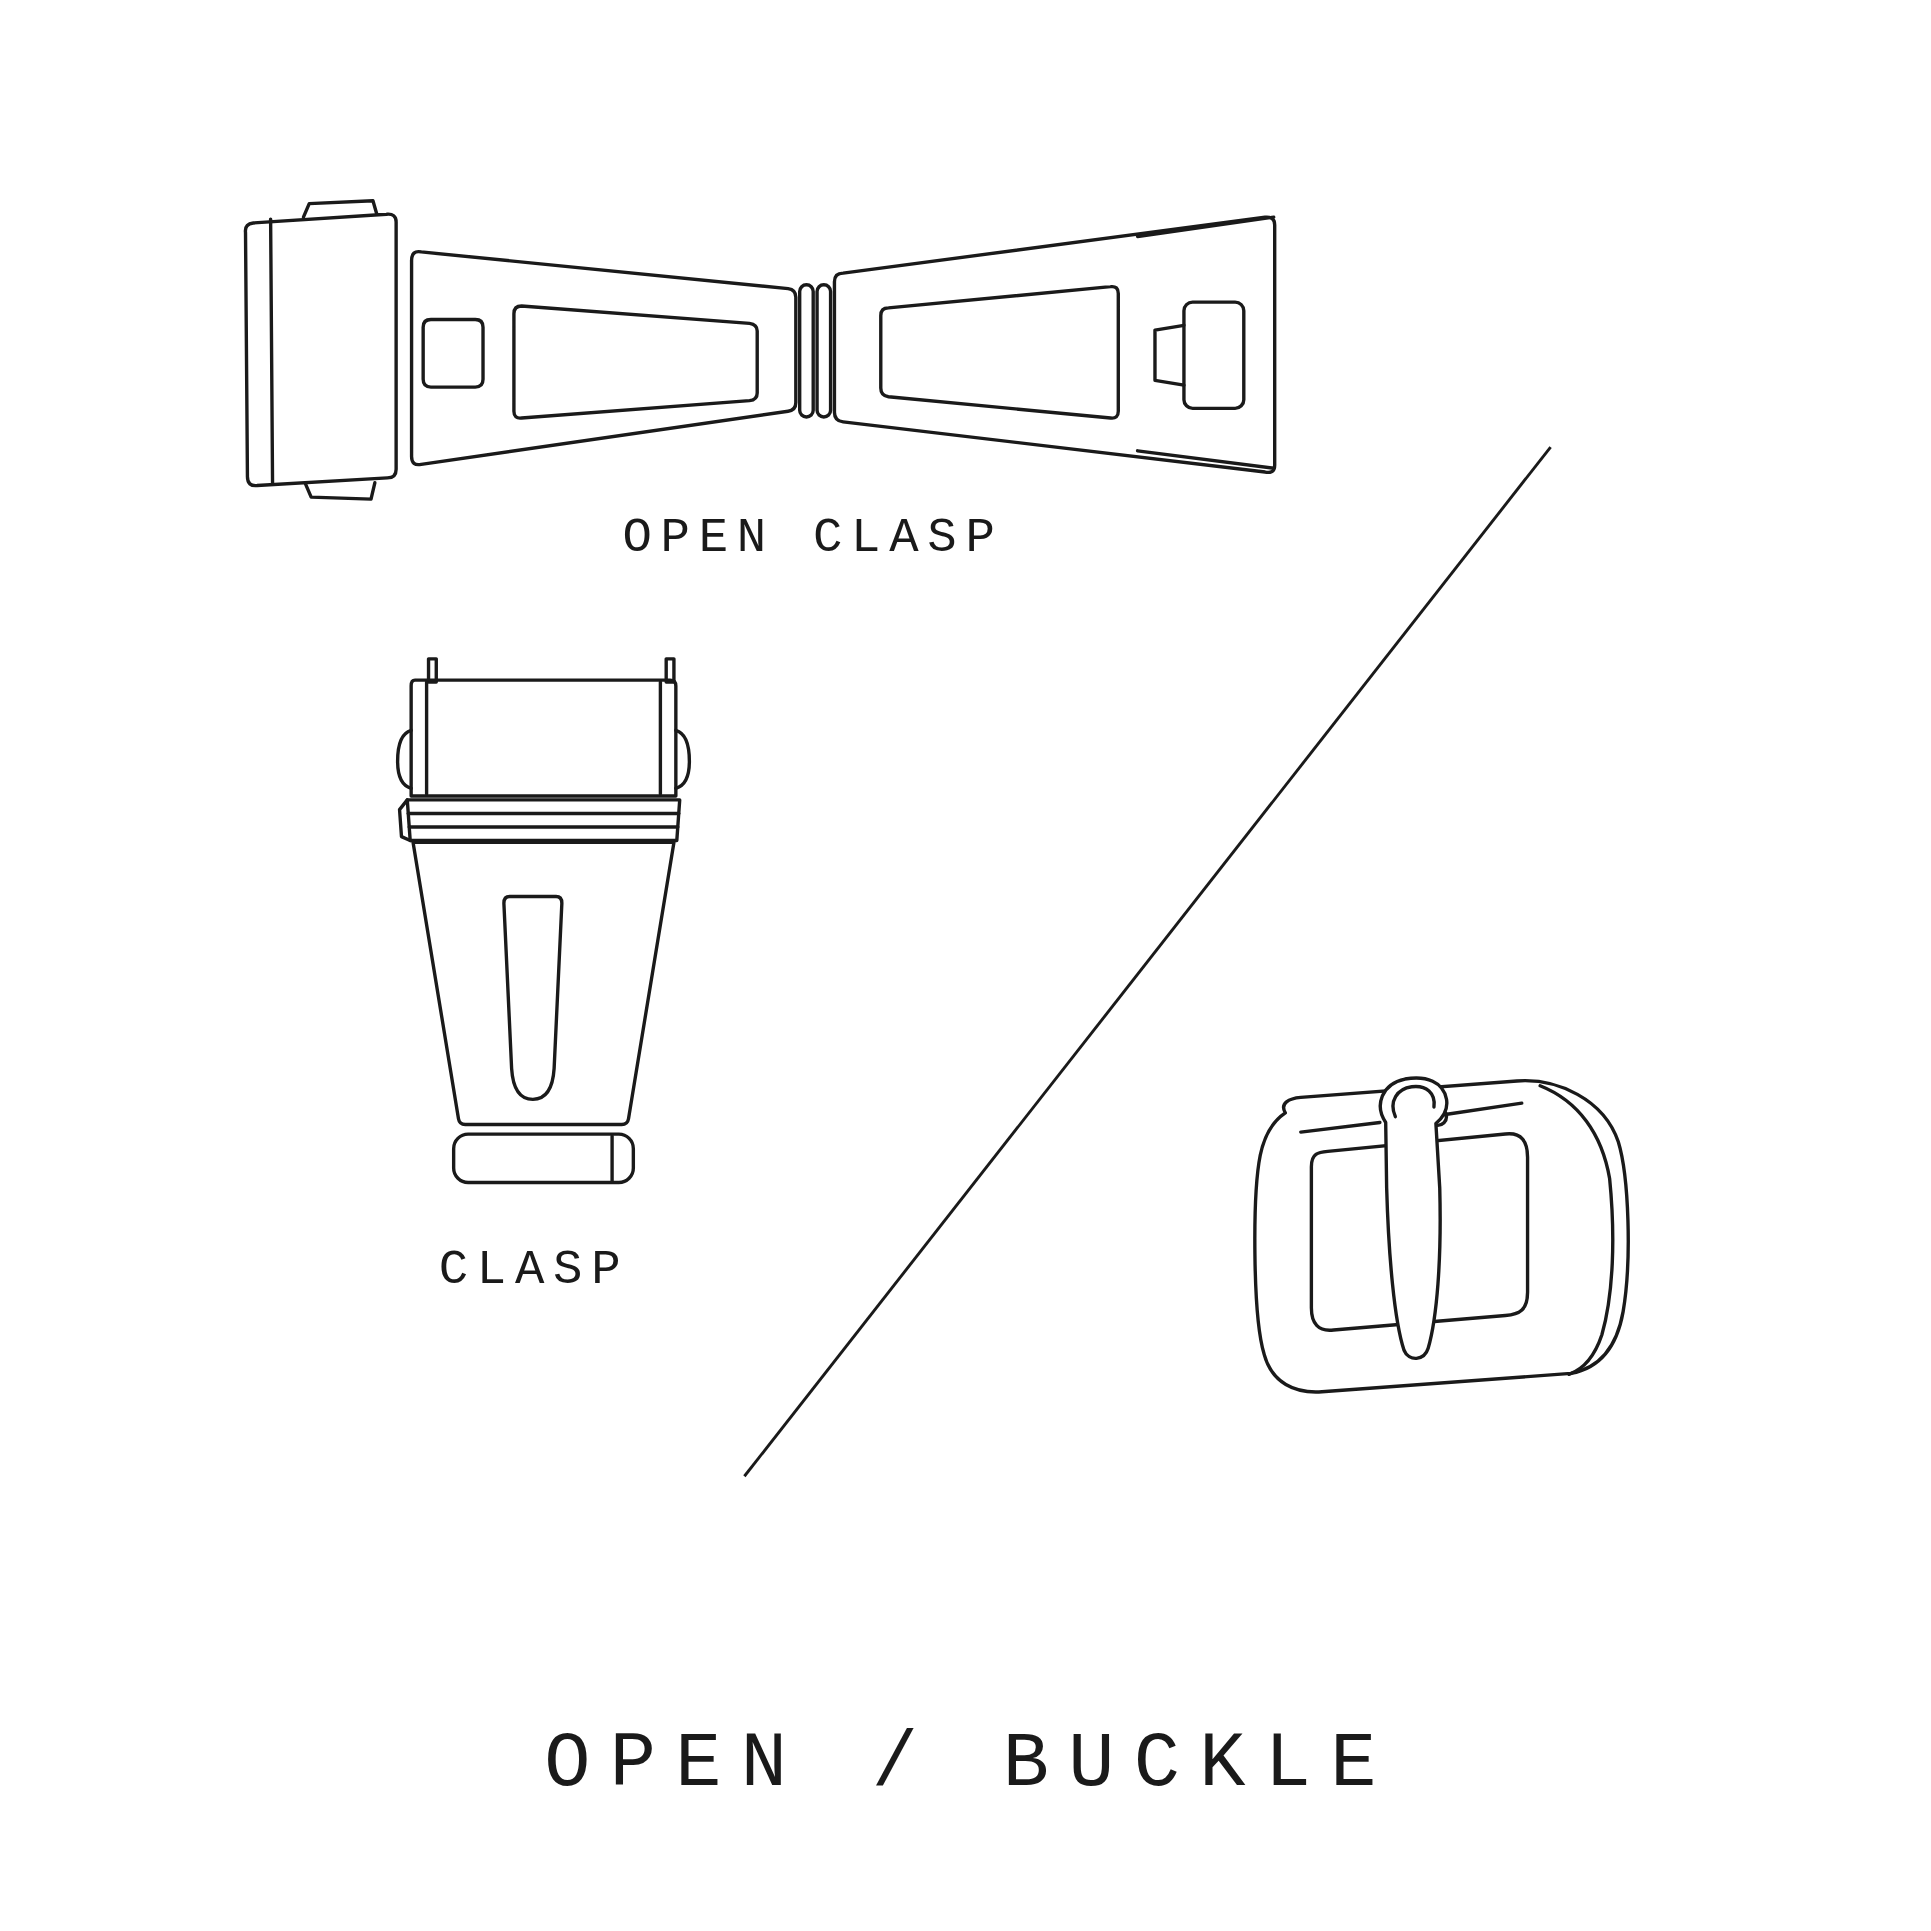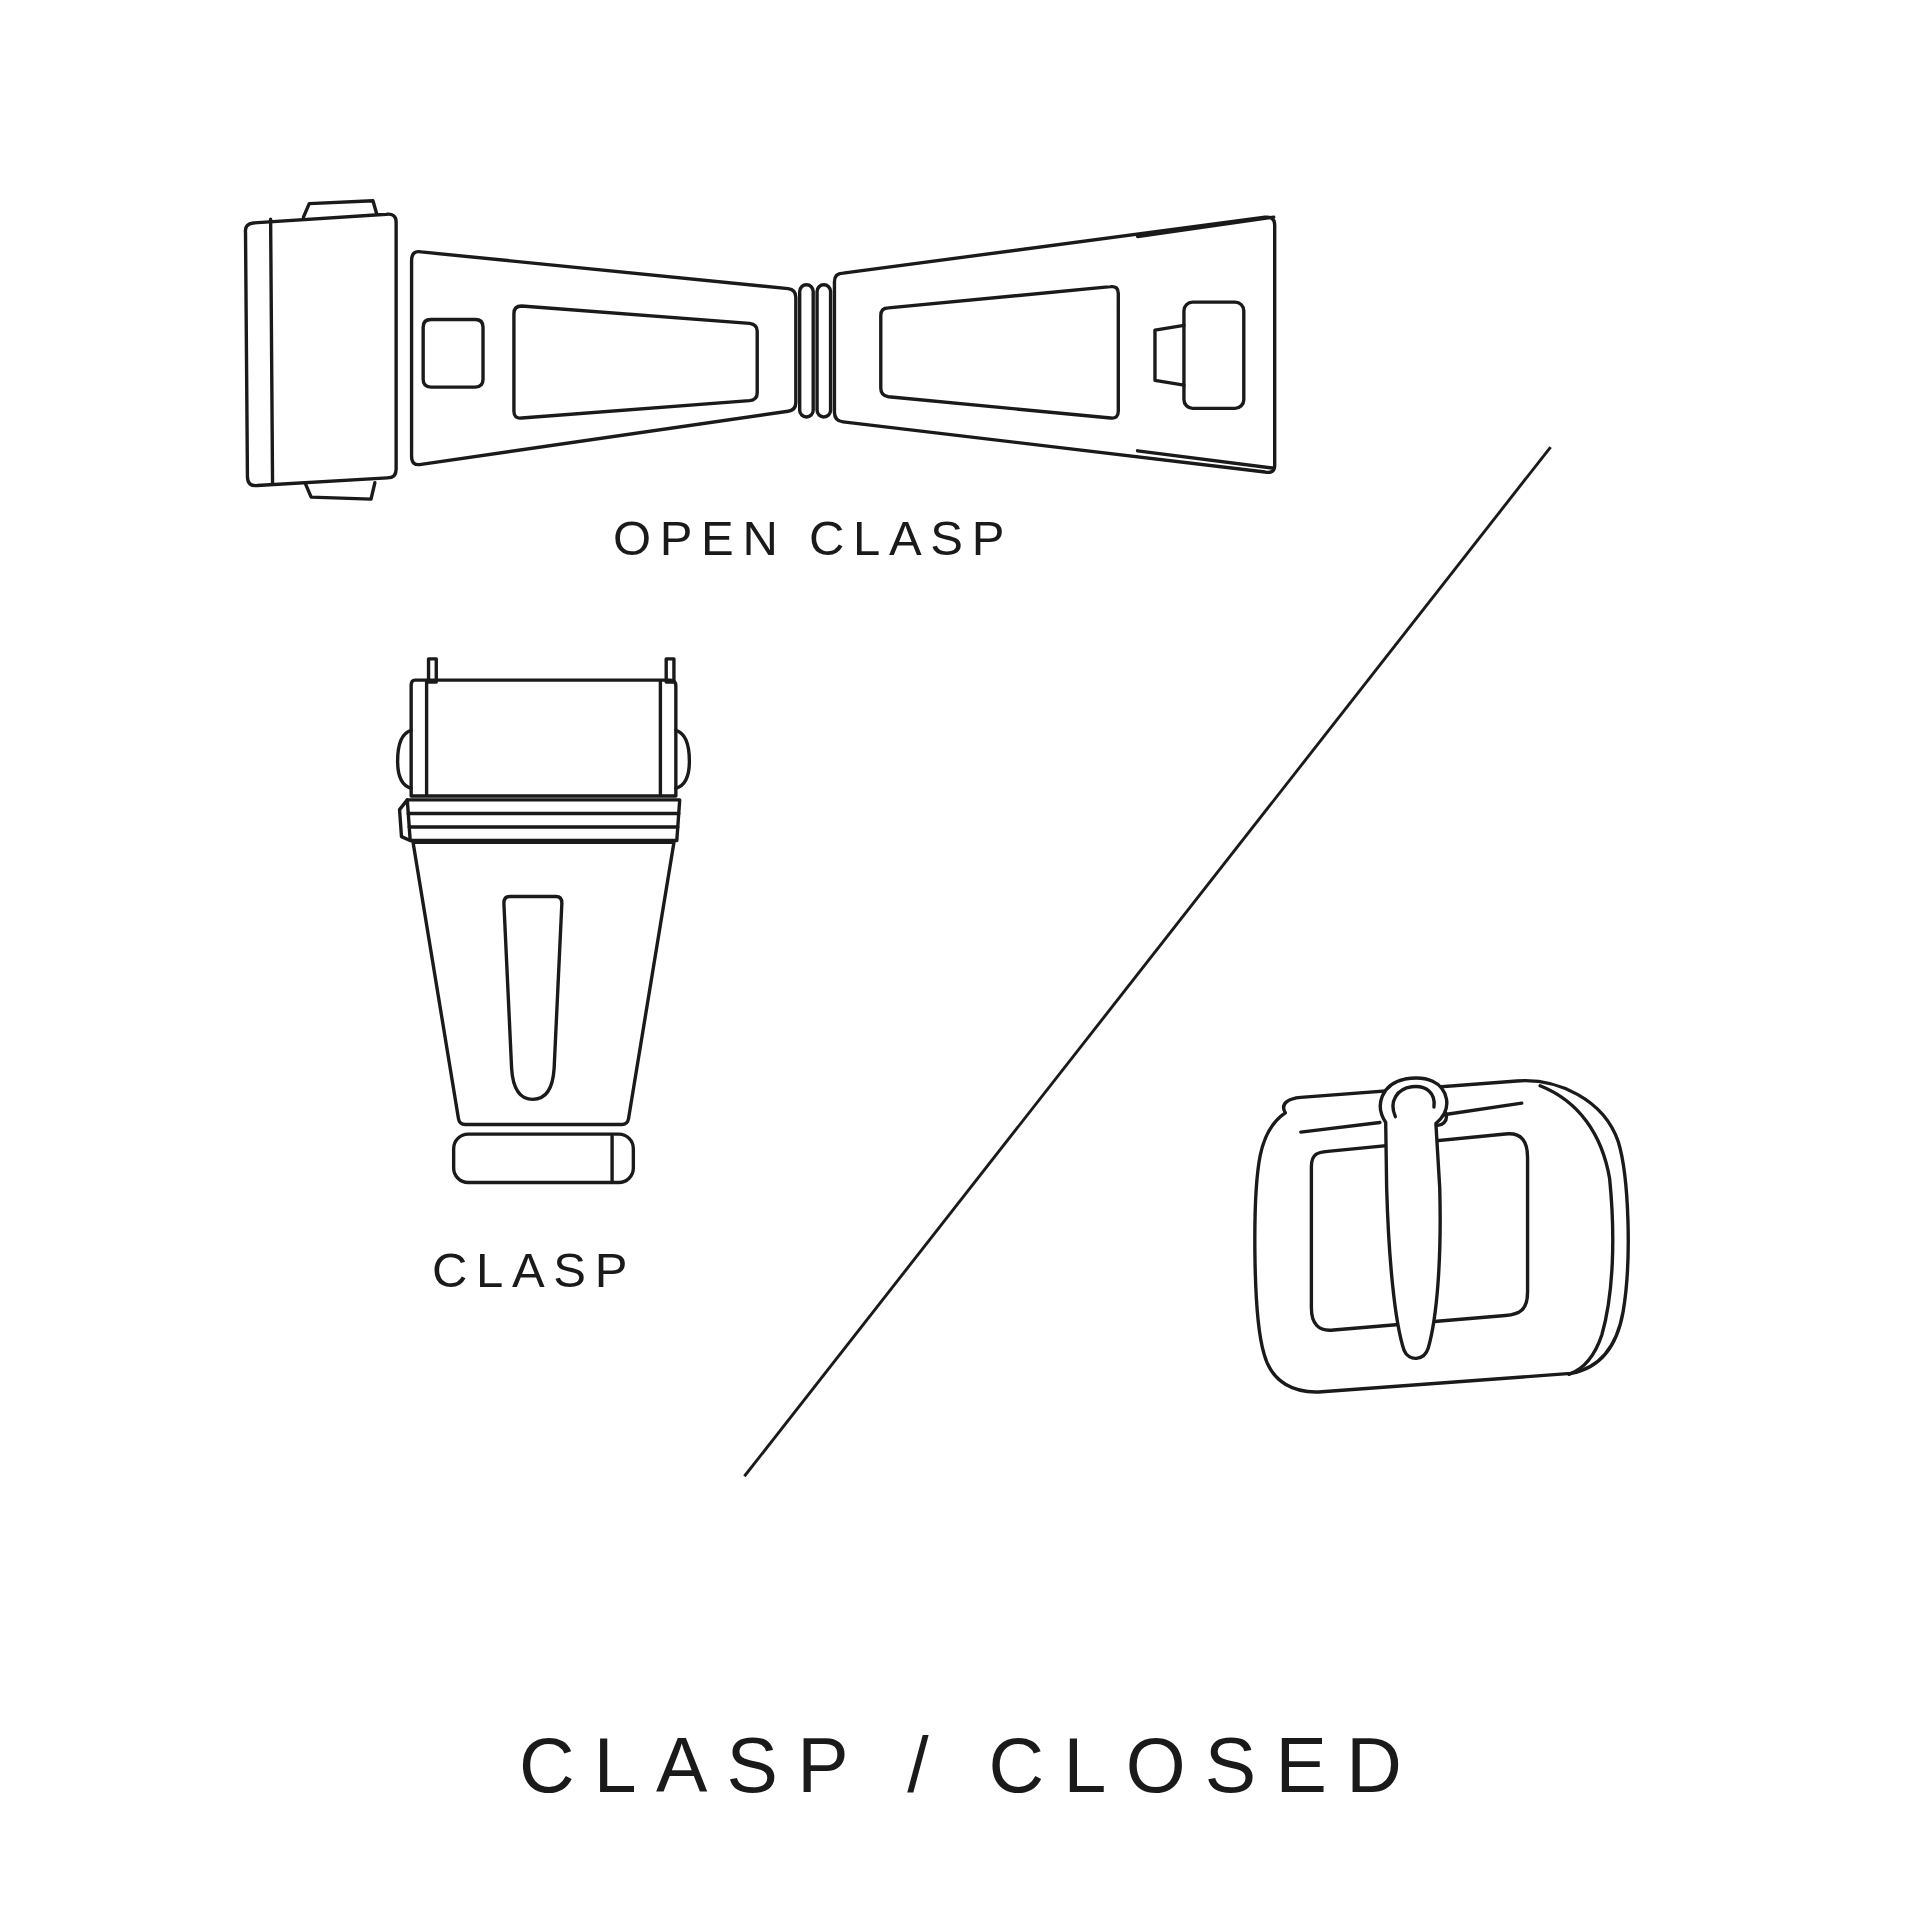--- a/index.html
+++ b/index.html
@@ -6,21 +6,21 @@
     margin: 0;
     padding: 0;
     background: #ffffff;
   }
   .canvas {
     position: relative;
     width: 1931px;
     height: 1931px;
     background: var(--bg-color, #ffffff);
     color: var(--line-color, #1a1a1a);
-    font-family: Liberation Sans, sans-serif;
+    font-family: Liberation Mono, monospace;
     overflow: hidden;
   }
   .illus {
     position: absolute;
   }
   .illus svg {
     display: block;
     width: 100%;
     height: 100%;
   }
@@ -146,16 +146,16 @@
           <circle cx="206" cy="46" r="9"></circle>
         </g>
         <g>
           <path class="filled-white" d="M 152,52 C 140,34 148,12 172,7 C 194,3 212,10 215,28 C 217,40 210,48 204,53 L 208,120 C 210,195 205,255 196,286 C 192,299 176,300 171,288 C 161,258 155,190 153,120 Z"></path>
           <path d="M 162,46 C 155,30 164,17 179,15 C 194,13 204,22 202,36"></path>
         </g>
       </g>
     </svg>
   </div>
 
-  <div class="title" style="left:970px; top:1721px;">CLASP / CLOSED</div>
+  <div class="title" style="left:970px; top:1721px;">OPEN / BUCKLE</div>
 
 </div>
 
 
 </body></html>

